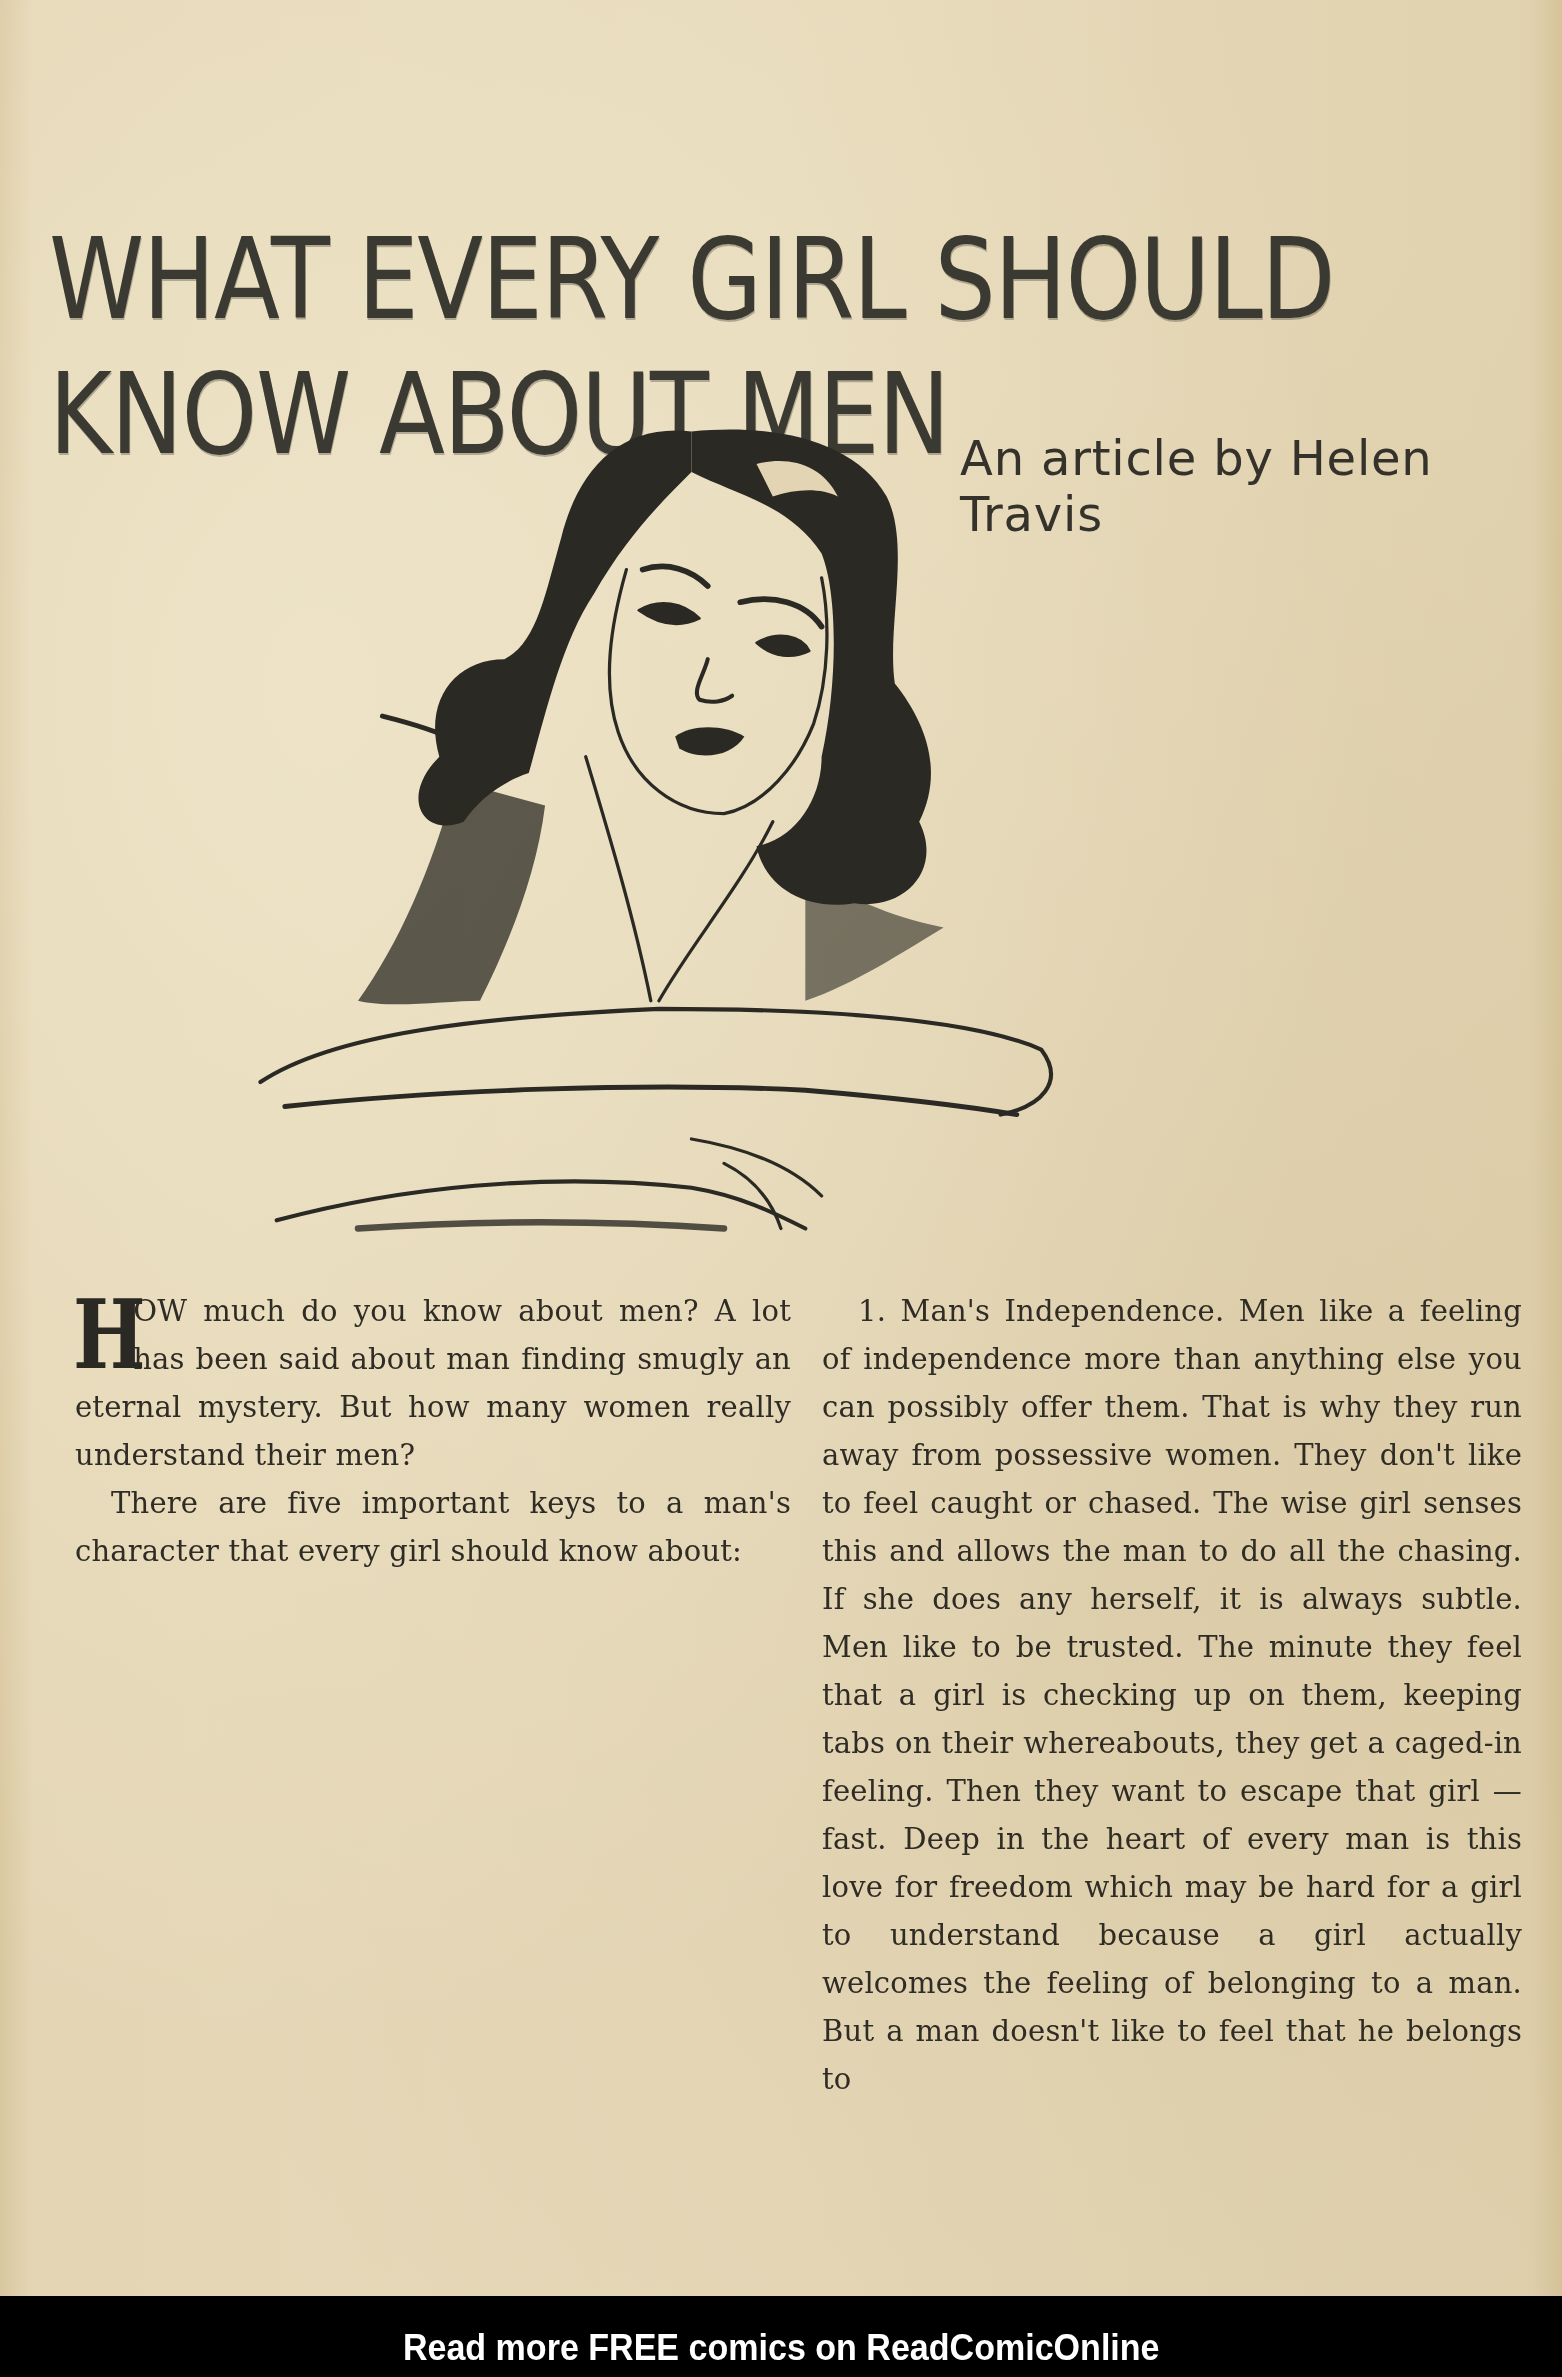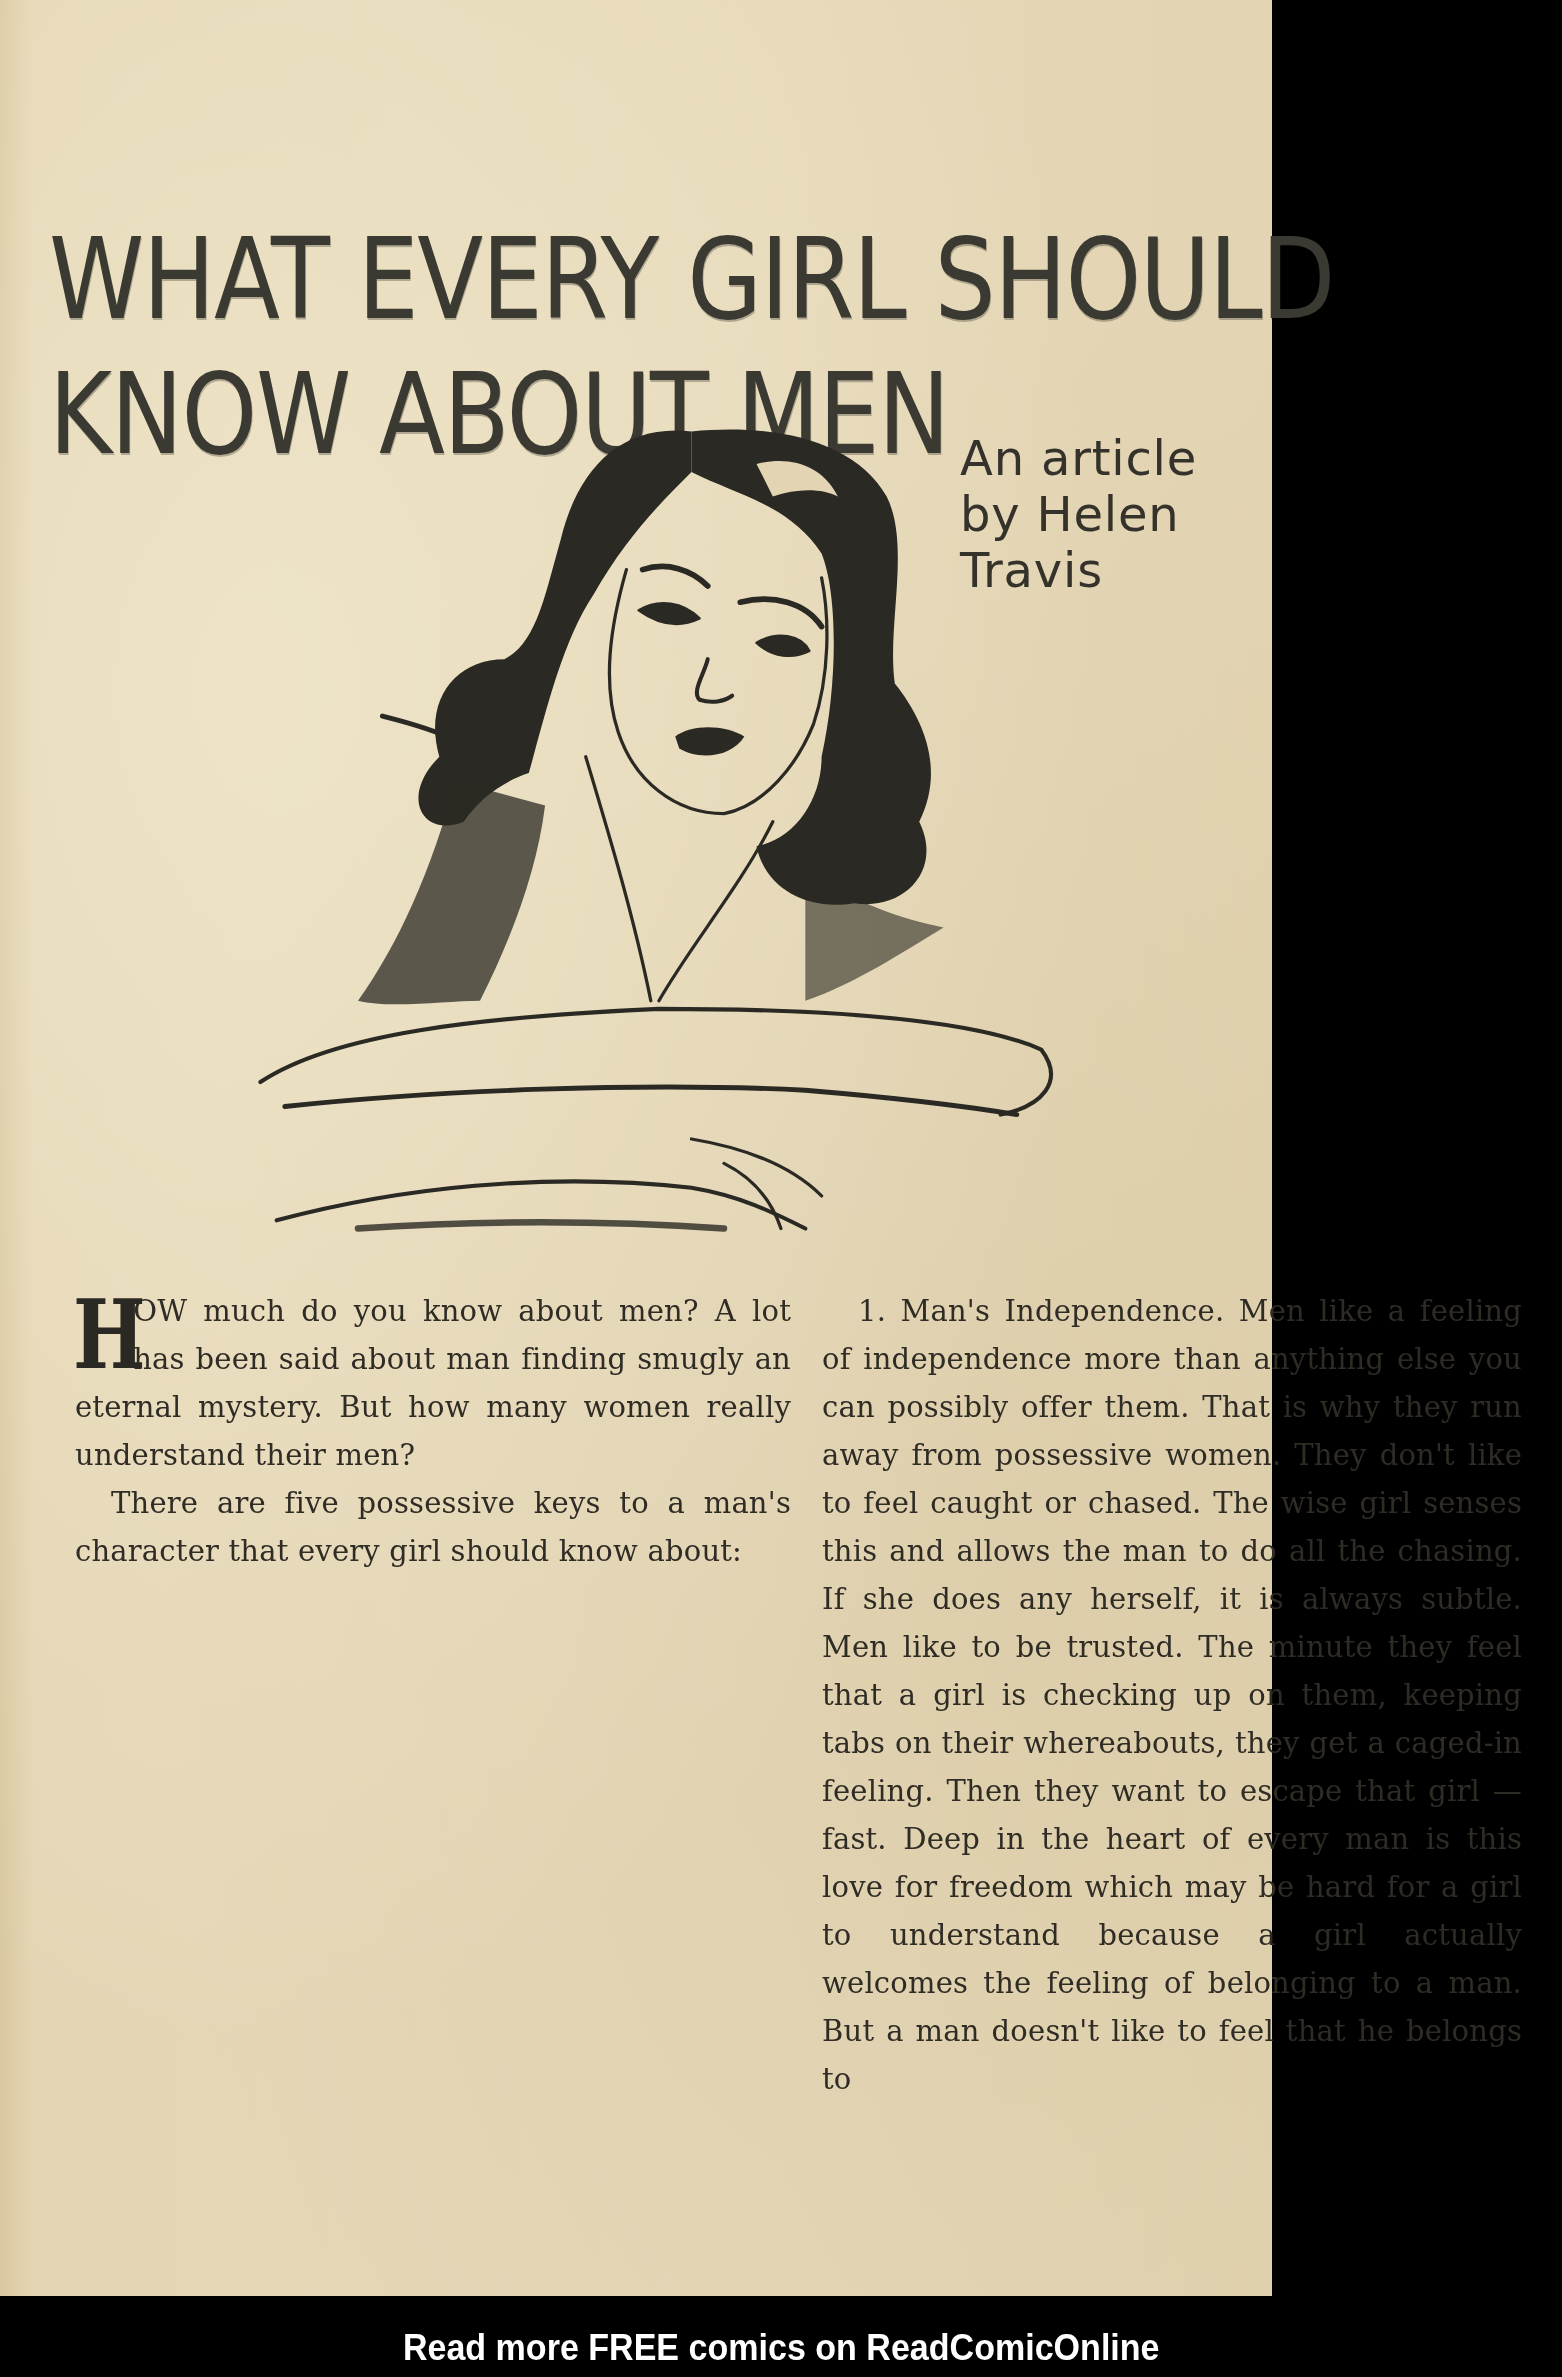--- a/index.html
+++ b/index.html
@@ -3,21 +3,21 @@
 <meta charset="utf-8">
 <style>
   html, body { margin: 0; padding: 0; }
   body {
     width: 1562px; height: 2377px; overflow: hidden;
     background: #000;
     position: relative;
   }
   .page {
     position: absolute; left: 0; top: 0;
-    width: 1272px; height: 2296px;
+    width: 1562px; height: 2296px;
     background: #e3d5b4;
     background-image:
       radial-gradient(ellipse at 20% 30%, rgba(255,250,230,0.35), rgba(255,250,230,0) 60%),
       radial-gradient(ellipse at 80% 70%, rgba(200,180,140,0.25), rgba(200,180,140,0) 60%),
       linear-gradient(90deg, #d9c79f 0px, #e4d6b5 33px, #e6d9b9 781px, #e1d2af 1530px, #d6c39a 1562px);
     color: #2a2822;
   }
   .title {
     position: absolute; left: 49px; top: 137px; width: 1481px;
     font-family: "DejaVu Sans", sans-serif;
@@ -114,21 +114,21 @@
 
       <path d="M50 990 C 200 950, 380 930, 560 950 C 620 960, 660 980, 700 1000" stroke-width="5"></path>
       <path d="M560 890 C 620 900, 680 920, 720 960" stroke-width="4"></path>
       <path d="M600 920 C 640 940, 660 970, 670 1000" stroke-width="4"></path>
       <path d="M150 1000 C 300 990, 450 990, 600 1000" stroke-width="8" opacity="0.8"></path>
     </svg>
   </div>
 
   <div class="col col-left">
     <p class="first"><span class="dropcap">H</span><span>OW much do you know about men? A lot has been said about man finding smugly an eternal mystery. But how many women really understand their men?</span></p>
-    <p>There are five possessive keys to a man's character that every girl should know about:</p>
+    <p>There are five important keys to a man's character that every girl should know about:</p>
   </div>
 
   <div class="col col-right">
     <p>1. Man's Independence. Men like a feeling of independence more than anything else you can possibly offer them. That is why they run away from possessive women. They don't like to feel caught or chased. The wise girl senses this and allows the man to do all the chasing. If she does any herself, it is always subtle. Men like to be trusted. The minute they feel that a girl is checking up on them, keeping tabs on their whereabouts, they get a caged-in feeling. Then they want to escape that girl — fast. Deep in the heart of every man is this love for freedom which may be hard for a girl to understand because a girl actually welcomes the feeling of belonging to a man. But a man doesn't like to feel that he belongs to</p>
   </div>
 </div>
 
 <div class="footer">
   <span>Read more FREE comics on ReadComicOnline</span>
 </div>

